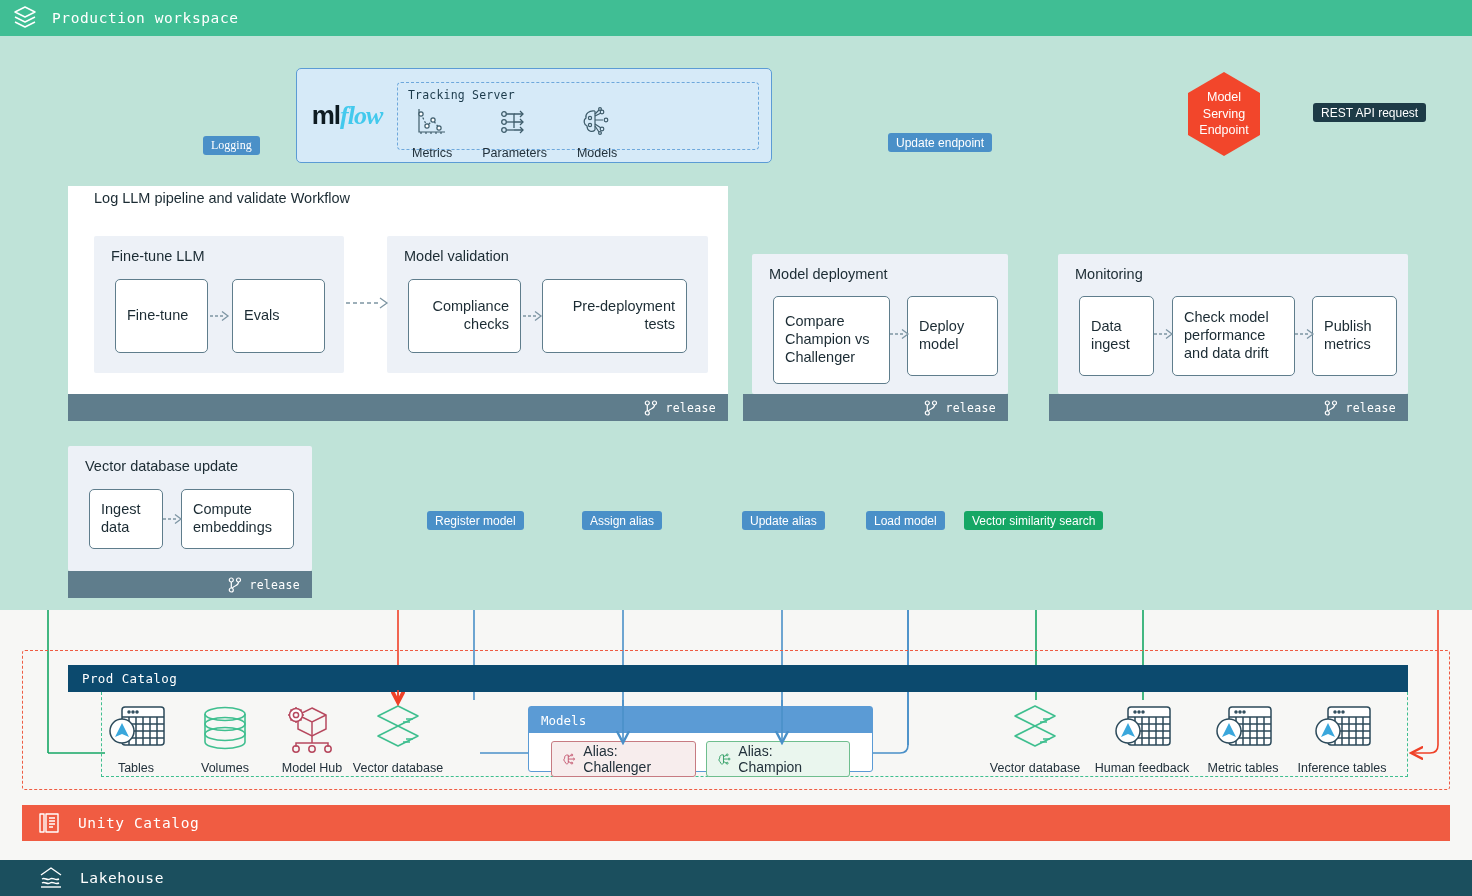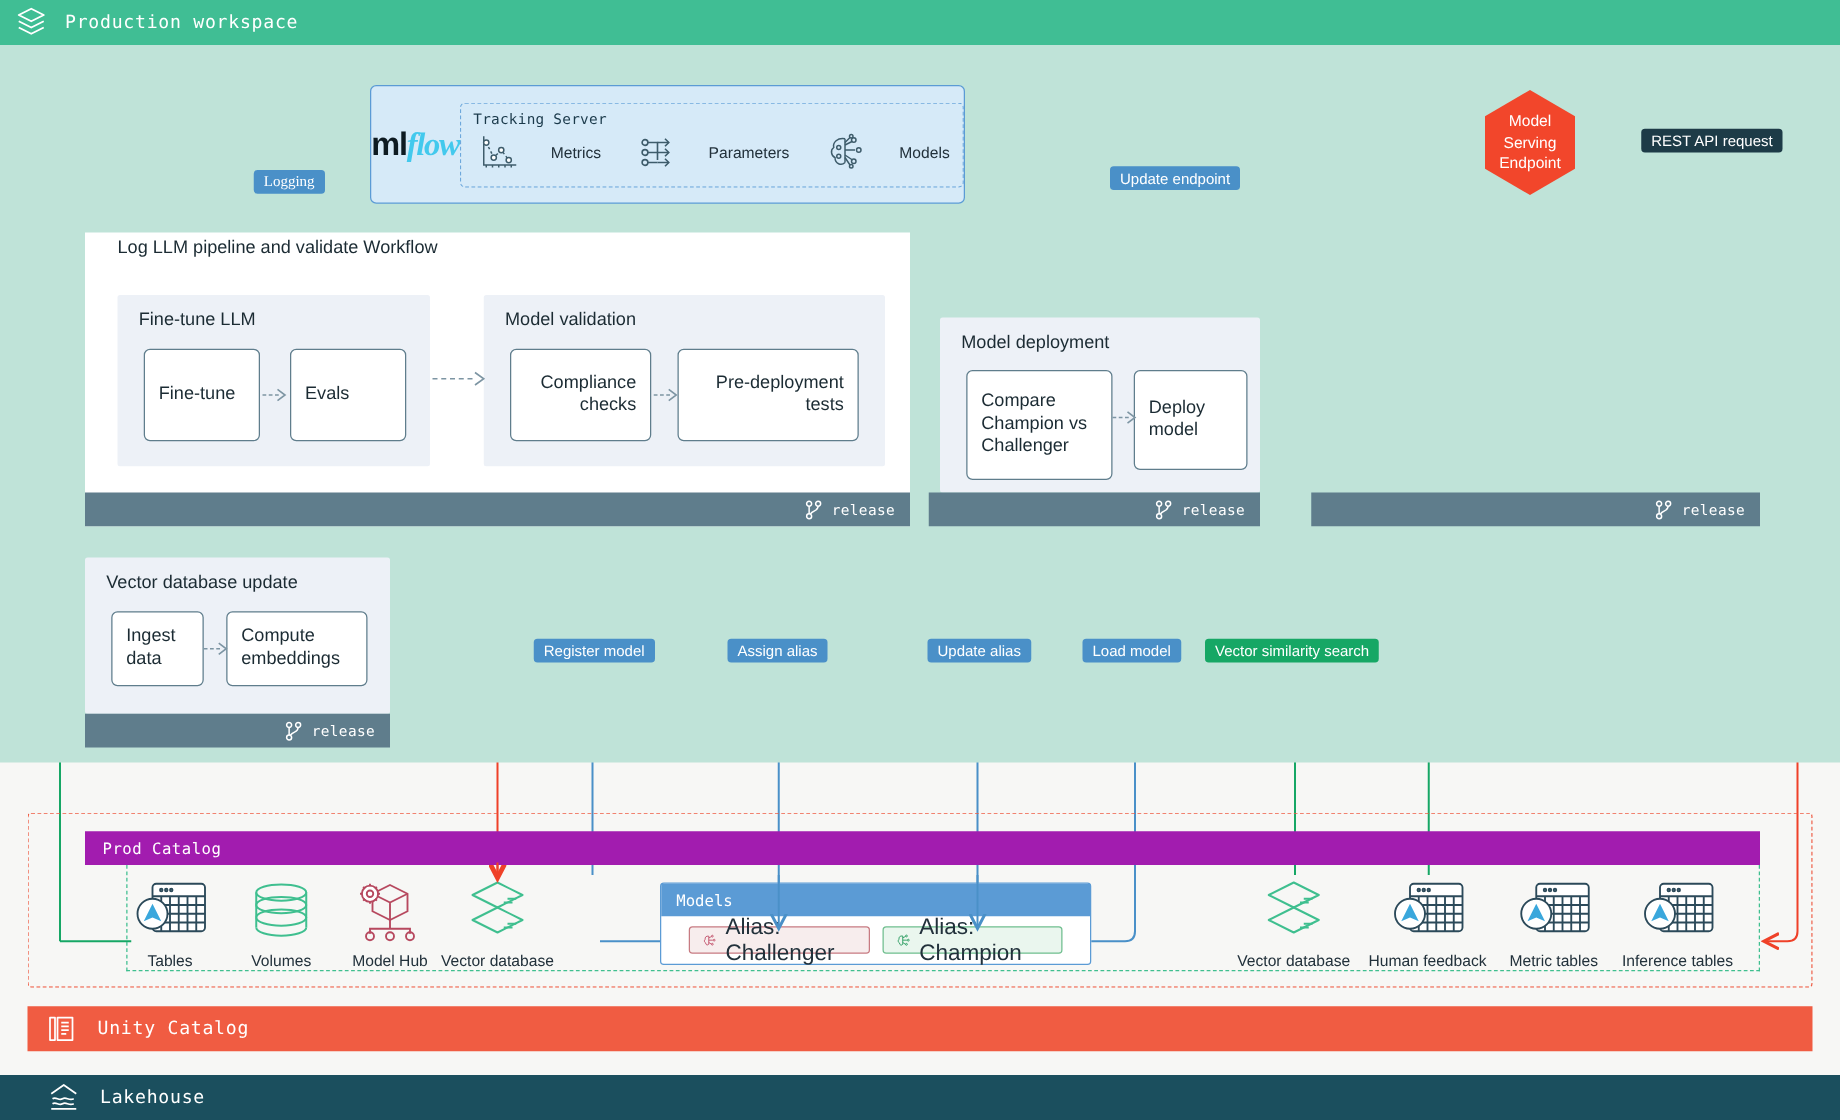--- a/index.html
+++ b/index.html
@@ -40,21 +40,21 @@
     color: #0E1B22; letter-spacing: -1px; }
   .mlflow-logo .fl { color: #43C9ED; font-style: italic; font-family: "Liberation Serif", serif; }
   .tracking-box {
     flex: 1; margin-right: 12px; height: 68px; border: 1.5px dashed #6EA8DC;
     border-radius: 4px; padding: 5px 10px; position: relative;
   }
   .tracking-title {
     font-family: "DejaVu Sans Mono", monospace; font-size: 11.5px; color: #1B3A4B; letter-spacing: 0.2px;
   }
   .tracking-items { display: flex; align-items: center; gap: 30px; margin-top: 4px; padding-left: 4px; }
-  .tracking-item { display: flex; align-items: center; gap: 24px; }
+  .tracking-item { display: flex; align-items: center; gap: 8px; flex-direction: column; }
   .tracking-item span { font-size: 12.5px; color: #22313B; }
 
   
   .wf-card { position: absolute; background: #ffffff; z-index: 10; }
   .wf-title { font-size: 14.5px; color: #1B2B33; }
   .wf-release {
     position: absolute; left: 0; bottom: 0; width: 100%; height: 27px;
     background: #5F7D8C; display: flex; align-items: center; justify-content: flex-end;
     gap: 7px; padding-right: 12px;
   }
@@ -92,21 +92,21 @@
   
   .uc-dashed {
     position: absolute; left: 22px; top: 650px; width: 1428px; height: 140px;
     border: 1.6px dashed #EF5B42; border-radius: 3px; z-index: 5;
   }
   .prod-catalog {
     position: absolute; left: 68px; top: 665px; width: 1340px; height: 112px;
     z-index: 6;
   }
   .pc-header {
-    position: absolute; left: 0; top: 0; width: 100%; height: 27px; background: #a21caf;
+    position: absolute; left: 0; top: 0; width: 100%; height: 27px; background: #0c4a6e;
     display: flex; align-items: center; padding-left: 14px;
   }
   .pc-header span { color: #fff; font-family: "DejaVu Sans Mono", monospace; font-size: 12.5px; letter-spacing: 0.4px; }
   .pc-body {
     position: absolute; left: 33px; top: 27px; width: 1307px; height: 85px;
     border: 1.5px dashed #3FBF8F; border-top: none; background: transparent;
   }
   .catalog-item {
     position: absolute; width: 100px; text-align: center; z-index: 8;
   }
@@ -115,22 +115,22 @@
   .models-box {
     position: absolute; left: 528px; top: 706px; width: 345px; height: 66px;
     border: 1.5px solid #5B9BD5; border-radius: 3px; background: #ffffff; z-index: 9;
   }
   .models-hdr {
     height: 26px; background: #5B9BD5; display: flex; align-items: center; padding-left: 12px;
   }
   .models-hdr span { color: #fff; font-family: "DejaVu Sans Mono", monospace; font-size: 12.5px; }
   .alias-row { display: flex; gap: 10px; padding: 8px 22px 0 22px; }
   .alias-chip {
-    height: 22px; border-radius: 3px; display: flex; align-items: center; gap: 7px;
-    padding: 0 10px; font-size: 18px; color: #22313B; flex: 1;
+    height: 36px; border-radius: 3px; display: flex; align-items: center; gap: 7px;
+    padding: 0 10px; font-size: 14px; color: #22313B; flex: 1;
   }
   .alias-chip.challenger { background: #F7EDED; border: 1px solid #C77B82; }
   .alias-chip.champion   { background: #EAF6EE; border: 1px solid #6FBE8E; }
 
   
   .unity-bar {
     position: absolute; left: 22px; top: 805px; width: 1428px; height: 36px;
     background: #F05C42; display: flex; align-items: center; gap: 16px; padding-left: 14px; z-index: 10;
   }
   .unity-bar span { color: #fff; font-family: "DejaVu Sans Mono", monospace; font-size: 14.5px; letter-spacing: 0.6px; }
@@ -343,20 +343,34 @@
             <circle cx="10.5" cy="3" r="2"></circle>
           <path d="M3.3,5 L3.3,11"></path>
             <path d="M10.5,5 C10.5,9 6.5,8 4.3,11.2"></path>
         </g>
       </svg>
       <span class="rl">release</span>
     </div>
   </div>
 
   <div class="wf-card" style="left:1049px; top:254px; width:359px; height:167px; background:transparent;">
+    <div class="group-box" style="left:9px; top:0; width:350px; height:140px;">
+      <div class="group-title">Monitoring</div>
+      <div class="task-box" style="left:21px; top:42px; width:75px; height:80px;">Data ingest</div>
+      <div class="task-box" style="left:114px; top:42px; width:123px; height:80px;">Check model performance and data drift</div>
+      <div class="task-box" style="left:254px; top:42px; width:85px; height:80px;">Publish metrics</div>
+      <svg style="position:absolute; left:95px; top:72px;" width="22" height="16">
+        <path d="M1,8 L14,8" fill="none" stroke="#7D95A3" stroke-width="1.3" stroke-dasharray="3 2"></path>
+        <path d="M13,3.5 L19,8 L13,12.5" fill="none" stroke="#7D95A3" stroke-width="1.3"></path>
+      </svg>
+      <svg style="position:absolute; left:236px; top:72px;" width="22" height="16">
+        <path d="M1,8 L14,8" fill="none" stroke="#7D95A3" stroke-width="1.3" stroke-dasharray="3 2"></path>
+        <path d="M13,3.5 L19,8 L13,12.5" fill="none" stroke="#7D95A3" stroke-width="1.3"></path>
+      </svg>
+    </div>
     <div class="wf-release" style="left:0; width:359px;">
       <svg width="14" height="16" viewBox="0 0 14 16">
         <g fill="none" stroke="#ffffff" stroke-width="1.2">
           <circle cx="3.3" cy="3" r="2"></circle>
             <circle cx="3.3" cy="13" r="2"></circle>
             <circle cx="10.5" cy="3" r="2"></circle>
           <path d="M3.3,5 L3.3,11"></path>
             <path d="M10.5,5 C10.5,9 6.5,8 4.3,11.2"></path>
         </g>
       </svg>

